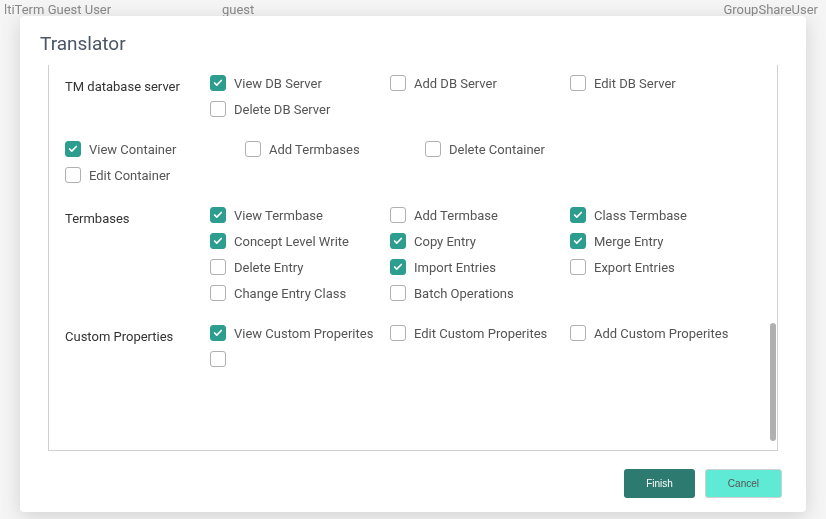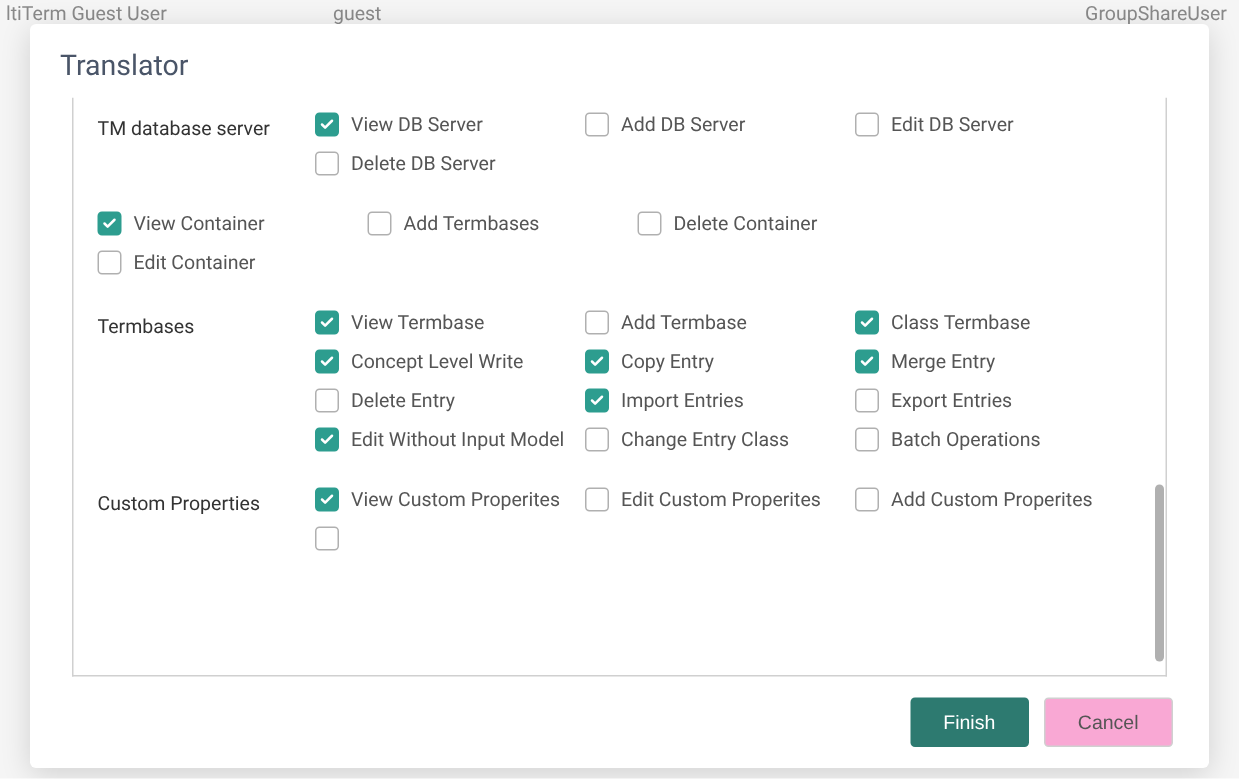--- a/index.html
+++ b/index.html
@@ -135,31 +135,31 @@
       color: #555;
     }
     .modal-footer {
       padding: 12px 24px 14px 24px;
       display: flex;
       justify-content: flex-end;
       gap: 10px;
     }
     .btn {
       padding: 8px 22px;
-      font-size: 13px;
+      font-size: 10px;
       border-radius: 3px;
       cursor: pointer;
       border: none;
     }
     .btn-primary {
       background: #2d7a70;
       color: #fff;
     }
     .btn-secondary {
-      background: #f9a8d4;
+      background: #5eead4;
       color: #555;
       border: 1px solid #d0d0d0;
     }
     .section-gap {
       height: 8px;
     }
   </style>
 </head>
 <body>
 
@@ -289,28 +289,20 @@
                   <path d="M2 6 L4.5 8.5 L10 3" stroke="#fff" stroke-width="2" fill="none" stroke-linecap="round" stroke-linejoin="round"></path>
                 </svg>
               </span>
             <span class="option-label">Import Entries</span>
           </label>
           <label class="perm-option">
             <span class="checkbox"></span>
             <span class="option-label">Export Entries</span>
           </label>
           <label class="perm-option">
-            <span class="checkbox checked">
-                <svg class="checkmark" viewBox="0 0 12 12">
-                  <path d="M2 6 L4.5 8.5 L10 3" stroke="#fff" stroke-width="2" fill="none" stroke-linecap="round" stroke-linejoin="round"></path>
-                </svg>
-              </span>
-            <span class="option-label">Edit Without Input Model</span>
-          </label>
-          <label class="perm-option">
             <span class="checkbox"></span>
             <span class="option-label">Change Entry Class</span>
           </label>
           <label class="perm-option">
             <span class="checkbox"></span>
             <span class="option-label">Batch Operations</span>
           </label>
         </div>
       </div>
 

